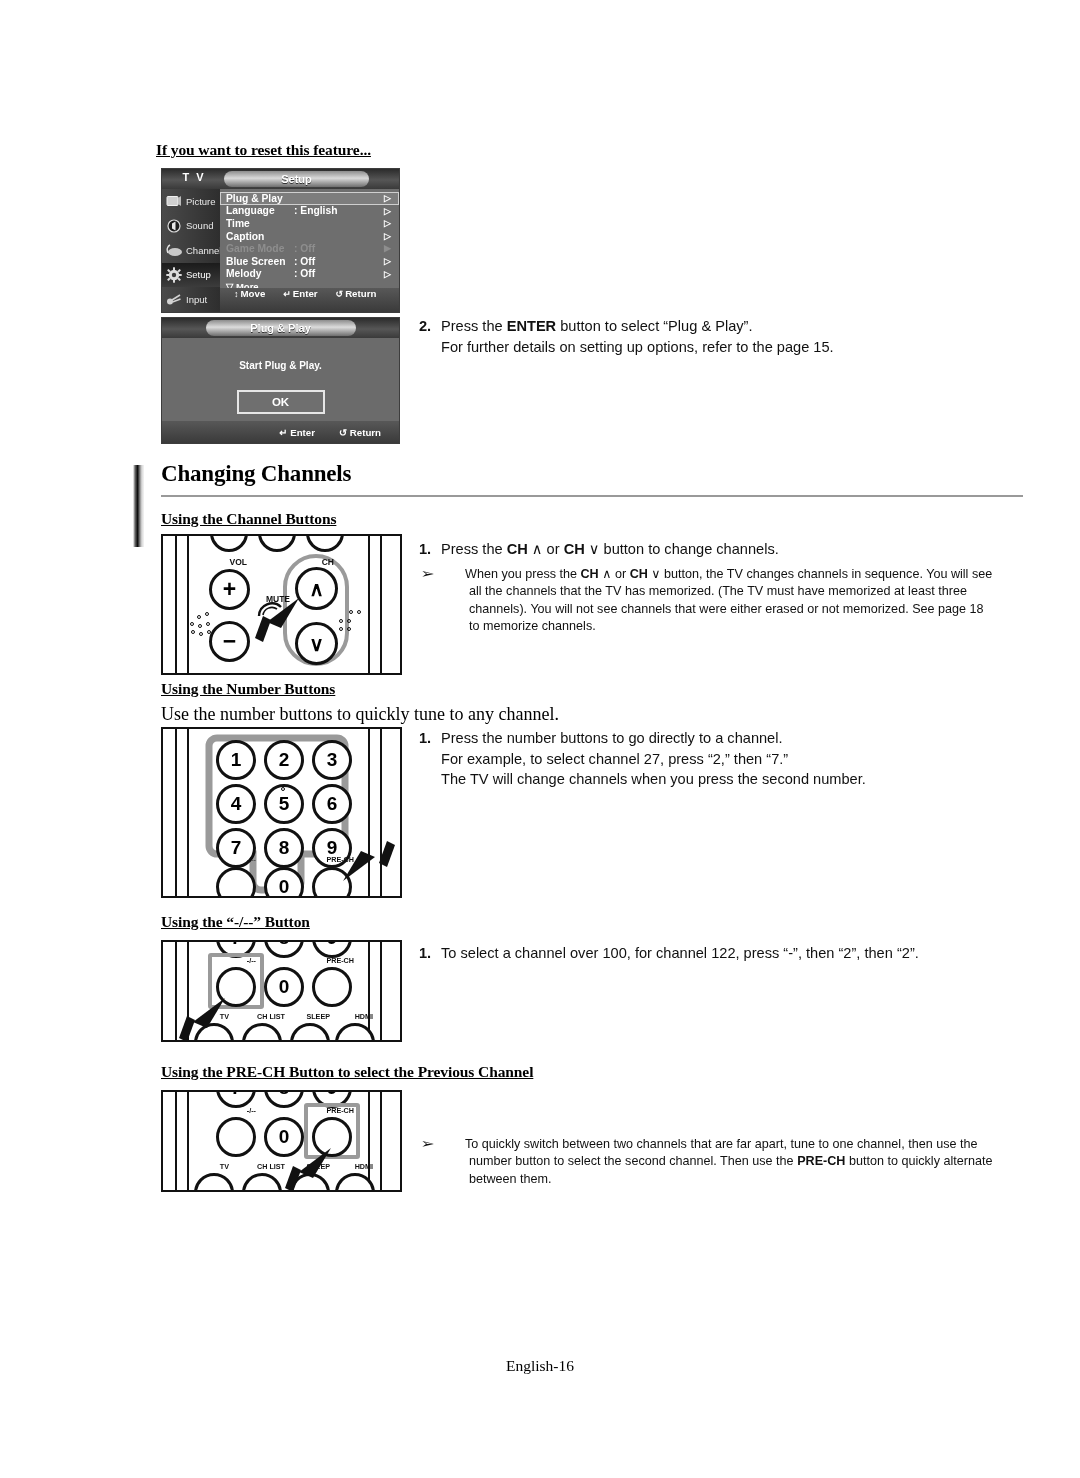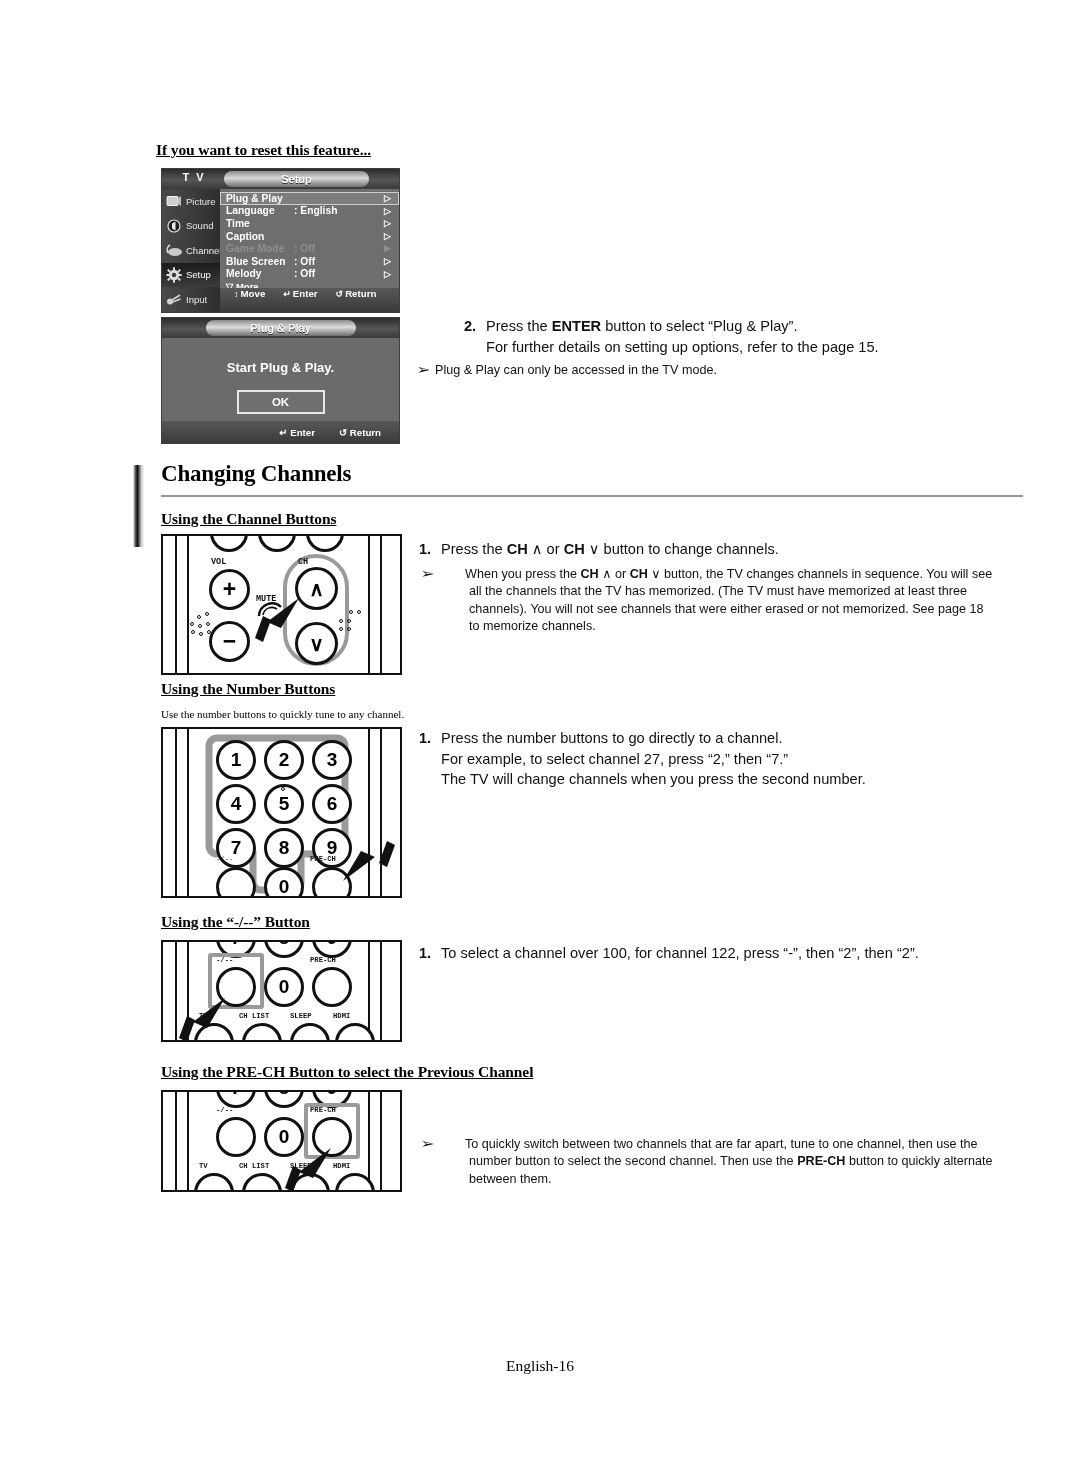--- a/index.html
+++ b/index.html
@@ -30,21 +30,21 @@
     font-size:12.6px;line-height:17.4px;color:#111;
   }
   .note b{font-weight:bold;}
   .arrowhead{
     display:inline-block;width:16px;font-size:13px;
     transform:scaleX(1.3);
   }
 
   .body-serif{
     font-family:"Liberation Serif", serif;
-    font-size:11px;line-height:20px;
+    font-size:18px;line-height:20px;
   }
 
   
   .sec-wrap{position:absolute;}
   .sec-bar{
     position:absolute;left:0;top:0;width:11px;height:82px;
     background:linear-gradient(to right,#ffffff 0%,#6b6b6b 18%,#0a0a0a 42%,#8f8f8f 64%,#d8d8d8 80%,#f4f4f4 100%);
   }
   .sec-title{
     position:absolute;left:28px;top:-4px;
@@ -145,21 +145,21 @@
   .pp-pill{
     position:absolute;left:50%;transform:translateX(-50%);top:2px;
     width:150px;height:16px;border-radius:9px;
     background:linear-gradient(to bottom,#8d8d8d,#dcdcdc 45%,#6e6e6e);
     color:#fff;font-size:11px;font-weight:bold;text-align:center;line-height:16px;
     text-shadow:0 1px 0 #333;
   }
   .pp-body{position:absolute;left:0;right:0;top:20px;bottom:22px;background:#6b6b6b;}
   .pp-msg{
     position:absolute;left:0;right:0;top:22px;text-align:center;
-    color:#fff;font-size:13px;font-weight:bold;
+    color:#fff;font-size:10px;font-weight:bold;
   }
   .pp-ok{
     position:absolute;left:50%;transform:translateX(-50%);top:52px;
     width:84px;height:20px;background:#6f6f6f;border:2px solid #e6e6e6;
     color:#fff;font-size:11.5px;font-weight:bold;text-align:center;line-height:20px;
   }
   .pp-foot{
     position:absolute;left:0;right:0;bottom:0;height:22px;
     background:linear-gradient(to bottom,#585858,#3a3a3a);
     color:#fff;font-size:9.7px;font-weight:bold;
@@ -174,22 +174,22 @@
   }
   .rail{position:absolute;top:0;bottom:0;width:0;border-left:2px solid #111;}
   .btn{
     position:absolute;border:3px solid #111;border-radius:50%;
     background:#fff;box-sizing:border-box;
     display:flex;align-items:center;justify-content:center;
     font-family:"Liberation Sans", sans-serif;font-weight:bold;
   }
   .btn.num{font-size:19px;}
   .cap{
-    position:absolute;font-family:Liberation Mono, monospace;
-    font-weight:bold;font-size:8.5px;color:#111;text-align:left;
+    position:absolute;font-family:Liberation Sans, sans-serif;
+    font-weight:bold;font-size:8.5px;color:#111;text-align:right;
     white-space:nowrap;
   }
   .cap.small{font-size:7.2px;}
   .hl{
     position:absolute;border:4px solid #9a9a9a;box-sizing:border-box;
   }
   .hl.round{border-radius:34px;}
   .hl.sq{border-radius:3px;}
   .dots{position:absolute;}
   .dot{
@@ -329,28 +329,25 @@
       <div class="pp-msg">Start Plug &amp; Play.</div>
       <div class="pp-ok">OK</div>
     </div>
     <div class="pp-foot">
       <span><span class="gl">↵</span> <span>Enter</span></span>
       <span><span class="gl">↺</span> <span>Return</span></span>
     </div>
   </div>
 
 
-  <div class="step" style="position:absolute;left:419px;top:316px;width:560px;margin-left:45px;">
+  <div class="step" style="position:absolute;left:419px;top:316px;width:560px;">
     <span class="num">2.</span><span id="rs2l1"><span>Press the </span><b>ENTER</b><span> button to select “Plug &amp; Play”.</span></span><br>
     <span style="display:inline-block;width:22px;"></span><span id="rs2l2"><span>For further details on setting up options, refer to the page 15.</span></span>
   </div>
 
-  <div class="note" style="position:absolute;left:419px;top:361px;width:560px;">
-    <span class="arrowhead">➢</span><span id="rsnote"><span>Plug &amp; Play can only be accessed in the TV mode.</span></span>
-  </div>
 
   <div class="sec-wrap" style="left:133px;top:465px;width:880px;height:90px;">
     <div class="sec-bar"></div>
     <div class="sec-title">Changing Channels</div>
     <div class="sec-rule" style="width:862px;"></div>
   </div>
 
   <div class="sub-head" style="position:absolute;left:161px;top:510px;">Using the Channel Buttons</div>
 
   <div class="remote" style="left:161px;top:534px;width:237px;height:137px;">

